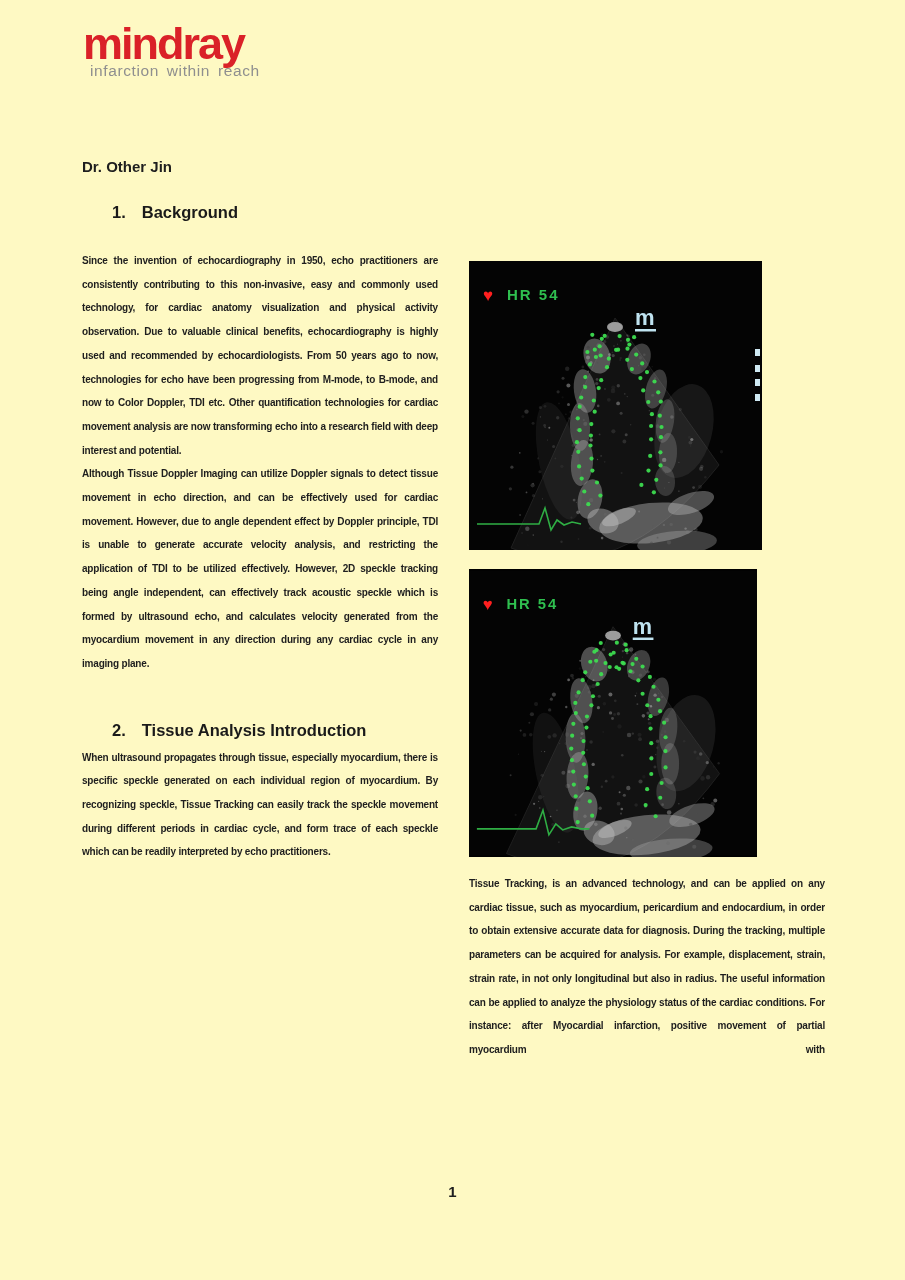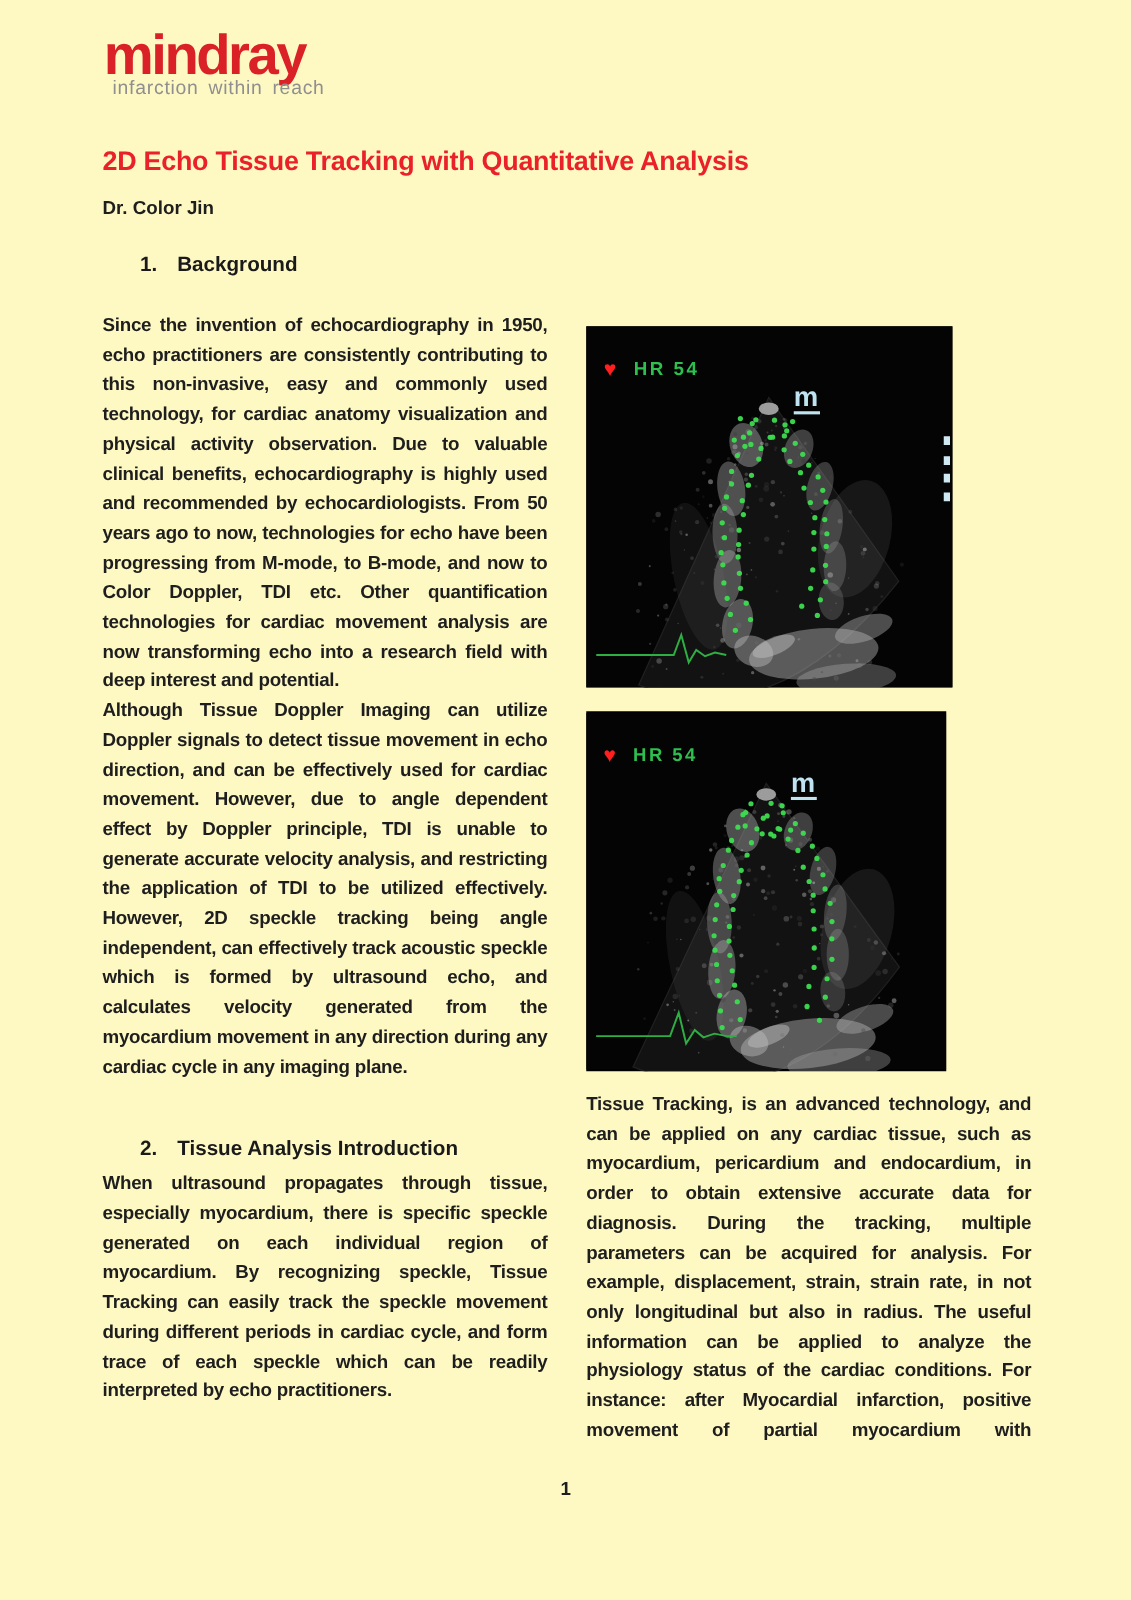--- a/index.html
+++ b/index.html
@@ -33,21 +33,21 @@
   
   .col-left  { position:absolute; left:82px;  top:203px; width:356px; }
   .col-right { position:absolute; left:469px; top:261px; width:356px; }
   .sec-heading {
     display:flex; padding-left:30px; column-gap:16px;
     font-size:16.5px; font-weight:bold; color:#1a1a1a;
   }
   .sec-heading.second { margin-top:45px; }
   .body-par {
     margin:0; text-align:justify;
-    font-size:15px; line-height:23.7px; letter-spacing:-0.2px;
+    font-size:10px; line-height:23.7px; letter-spacing:-0.2px;
     font-weight:bold; color:#1e1e1e;
   }
   .mt-par  { margin-top:27px; }
   .mt-par2 { margin-top:6px; }
   .right-par { margin-top:15px; text-align-last:justify; }
   
   .us-fig { margin:0; padding:0; line-height:0; }
   .us-fig.second { margin-top:19px; }
   .us-svg { background:#000; display:block; }
   .us-heart { font-size:17px; fill:var(--heart-red,#ff1f1f); }
@@ -65,22 +65,21 @@
 </head>
 <body>
 
 <div class="page">
 
   <div class="logo">
     <div class="logo-word">mindray</div>
     <div class="logo-tagline">infarction within reach</div>
   </div>
 
-  <h1 class="doc-title">2D Echo Tissue Tracking with Quantitative Analysis</h1>
-  <div class="doc-author">Dr. Color Jin</div>
+  <div class="doc-author">Dr. Other Jin</div>
 
   <div class="col-left">
     <div class="sec-heading">
       <span class="sec-num">1.</span>
       <span class="sec-label">Background</span>
     </div>
     <p class="body-par mt-par">Since the invention of echocardiography in 1950, echo practitioners are consistently contributing to this non-invasive, easy and commonly used technology, for cardiac anatomy visualization and physical activity observation. Due to valuable clinical benefits, echocardiography is highly used and recommended by echocardiologists. From 50 years ago to now, technologies for echo have been progressing from M-mode, to B-mode, and now to Color Doppler, TDI etc. Other quantification technologies for cardiac movement analysis are now transforming echo into a research field with deep interest and potential.</p>
     <p class="body-par">Although Tissue Doppler Imaging can utilize Doppler signals to detect tissue movement in echo direction, and can be effectively used for cardiac movement. However, due to angle dependent effect by Doppler principle, TDI is unable to generate accurate velocity analysis, and restricting the application of TDI to be utilized effectively. However, 2D speckle tracking being angle independent, can effectively track acoustic speckle which is formed by ultrasound echo, and calculates velocity generated from the myocardium movement in any direction during any cardiac cycle in any imaging plane.</p>
     <div class="sec-heading second">
       <span class="sec-num">2.</span>

